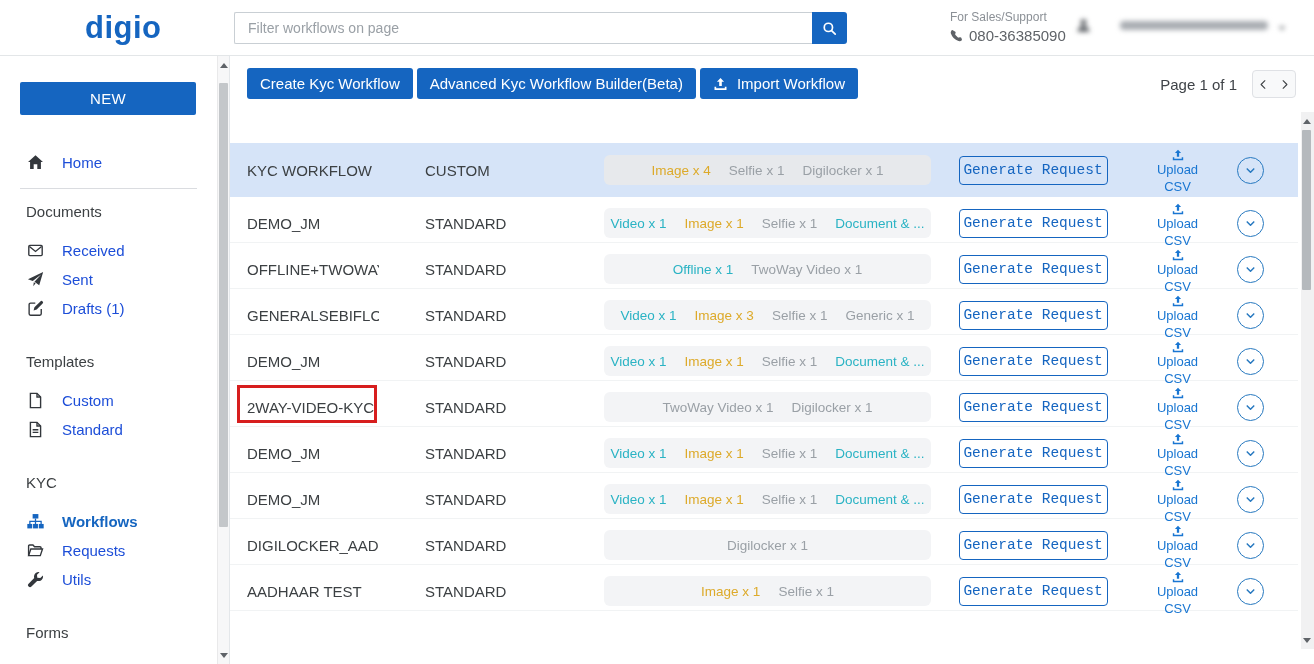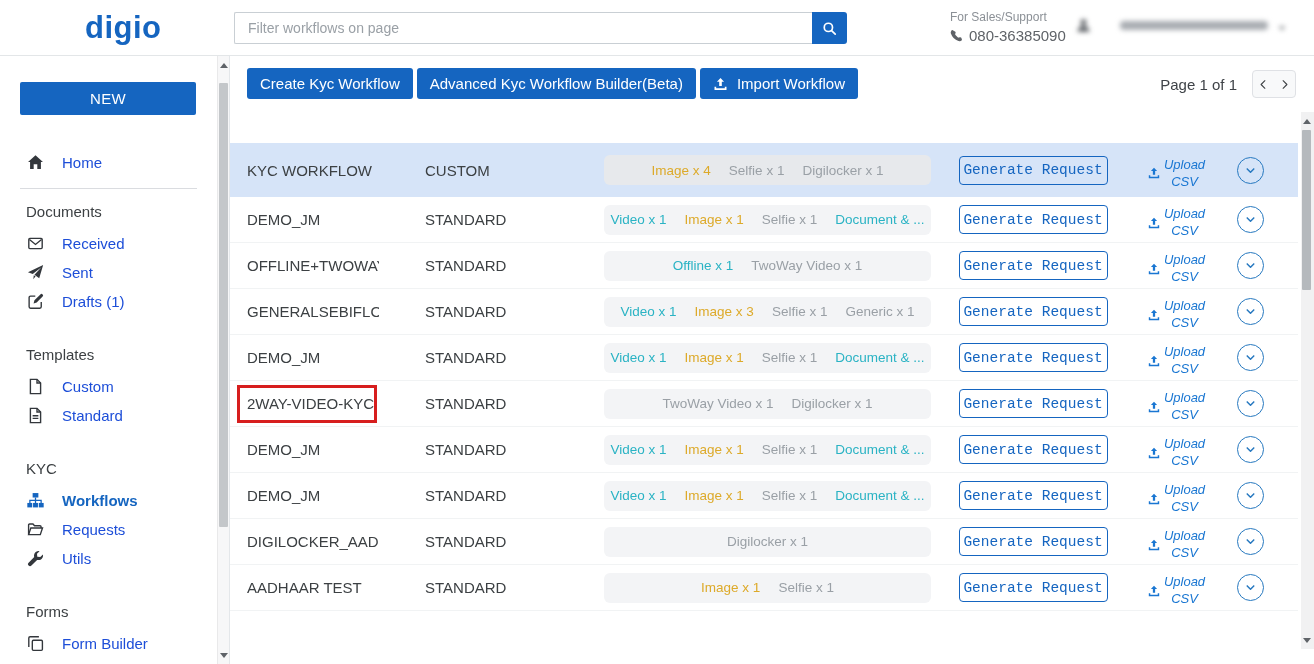--- a/index.html
+++ b/index.html
@@ -43,21 +43,21 @@
   .nav-item.home { margin-top:33px; }
   .nav-ic { width:17px; height:17px; flex:none; color:#33373c; display:inline-flex; }
   .nav-ic svg { width:100%; height:100%; }
   .nav-lbl { margin-left:18px; font-size:15px; color:#1d4ed8; white-space:nowrap; }
   .nav-item.active .nav-ic { color:#1565c0; }
   .nav-item.active .nav-lbl { color:#1565c0; font-weight:bold; }
   .sb-divider { border-top:1px solid #dadce0; margin:11px 20px 0 20px; }
   .nav-section { margin-top:30px; }
   .nav-section:first-of-type { margin-top:14px; }
   .sec-title { height:20px; padding-left:26px; font-size:15px; color:#3c4043; }
-  .sec-items { margin-top:6px; }
+  .sec-items { margin-top:13px; }
 
   
   .sb-arrow { position:absolute; left:0; width:11px; height:14px; display:flex;
     align-items:center; justify-content:center; cursor:pointer; }
   .tri-up { width:0; height:0; border-left:4px solid transparent; border-right:4px solid transparent;
     border-bottom:5px solid #5f6368; }
   .tri-down { width:0; height:0; border-left:4px solid transparent; border-right:4px solid transparent;
     border-top:5px solid #5f6368; }
   .sb-thumb { position:absolute; left:1px; width:9px; background:#c4c7ca; border-radius:1px; cursor:pointer; }
   .main-scrollbar { position:absolute; right:0; top:56px; width:13px; height:537px; background:#f1f1f2; }
@@ -92,22 +92,22 @@
     border:3px solid #d71e1e; pointer-events:none; }
   .type-cell { font-size:15px; color:#3c4043; }
   .chip { width:327px; height:30px; background:#f3f4f6; border-radius:6px; display:flex;
     align-items:center; justify-content:center; gap:18px; font-size:13.5px; }
   .trow.hl .chip { background:#e7e9ec; }
   .t-cyan { color:#2ab3c4; } .t-amber { color:#ddaa2a; } .t-gray { color:#9aa0a6; }
   .gen-cell { display:flex; justify-content:center; }
   .gen-btn { width:149px; height:29px; border:1px solid #1565c0; border-radius:4px; background:transparent;
     color:#1565c0; font-size:14.5px; cursor:pointer; font-family:Liberation Mono, monospace; }
   .up-cell { height:100%; display:flex; justify-content:center; }
-  .upload { display:flex; align-items:center; margin-top:5px; color:#1976d2;
-    text-decoration:none; cursor:pointer; z-index:2;font-style:italic; }
+  .upload { display:flex; flex-direction:column; align-items:center; margin-top:5px; color:#1976d2;
+    text-decoration:none; cursor:pointer; z-index:2; }
   .up-ic { width:14px; height:13px; }
   .up-ic svg { width:100%; height:100%; }
   .up-tx { width:48px; text-align:center; font-size:13px; line-height:17px; }
   .ch-cell { display:flex; justify-content:center; }
   .chev { width:27px; height:27px; border:1px solid #2779c0; border-radius:50%; background:transparent;
     color:#2779c0; display:flex; align-items:center; justify-content:center; cursor:pointer; padding:0; }
   .chev span { width:15px; height:15px; display:inline-flex; }
 </style>
 </head>
 <body>

